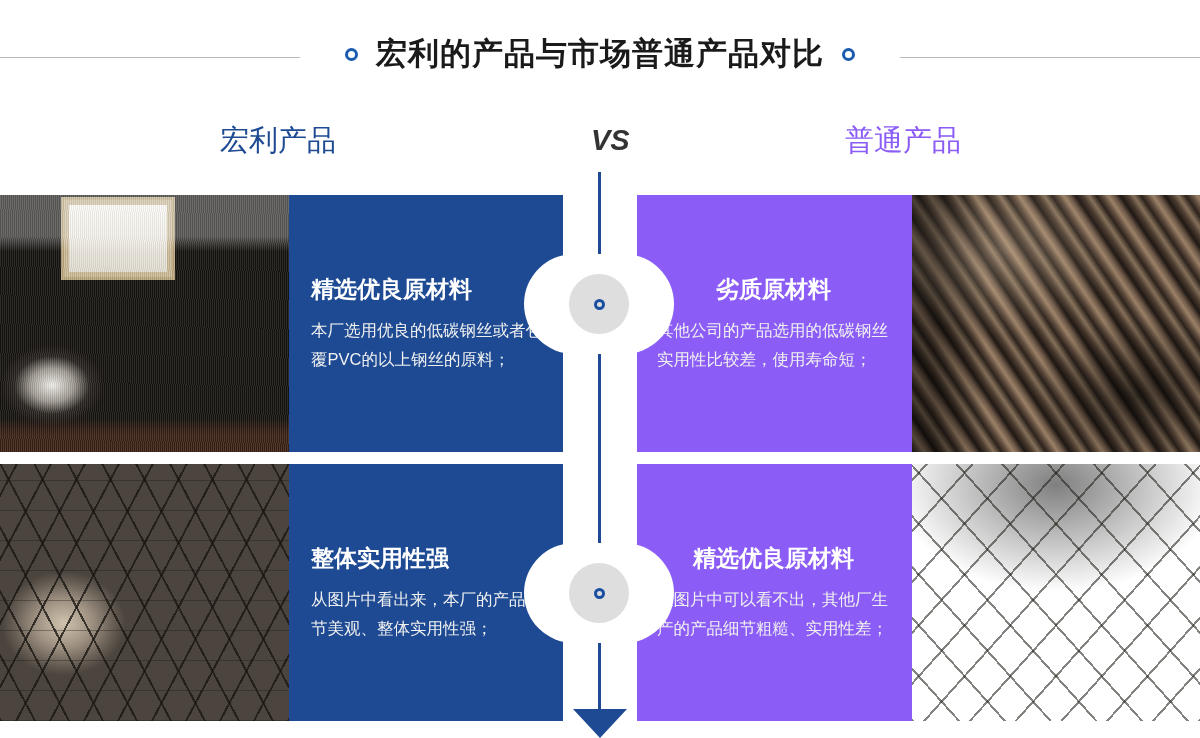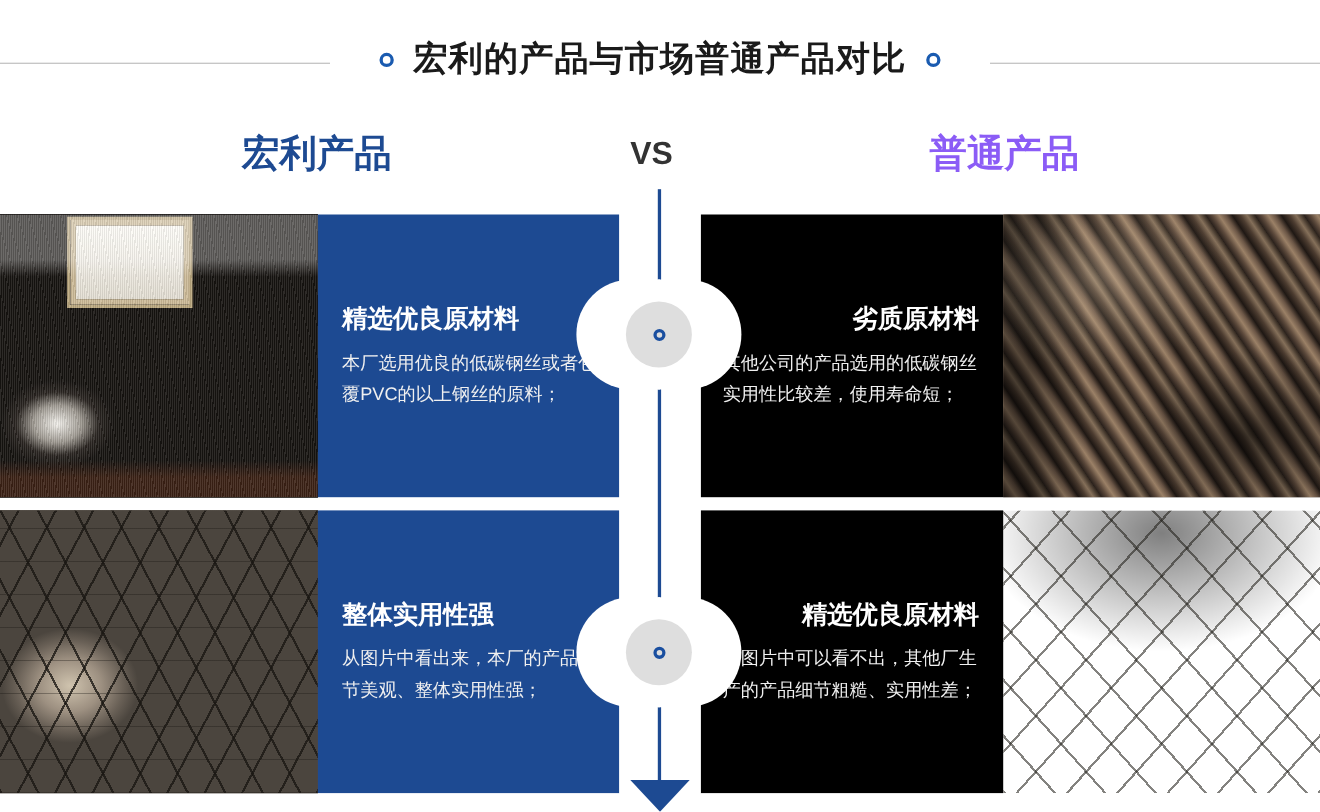--- a/index.html
+++ b/index.html
@@ -29,41 +29,41 @@
     border:3px solid #1a5bb0; background:#fff; flex:0 0 auto;
   }
   .title-text {
     font-size:31px; font-weight:bold; color:#1a1a1a;
     letter-spacing:1px; white-space:nowrap;
   }
 
   
   .col-head {
     position:absolute; top:115px; height:50px;
-    font-size:34px; font-weight:bold; line-height:50px;
+    font-size:29px; font-weight:normal; line-height:50px;
     white-space:nowrap;
   }
   #head-ours   { left:220px;  color:#1d4a92; }
-  #head-vs     { left:573px;  color:#333333; font-size:29px; font-weight:bold; }
+  #head-vs     { left:591px;  color:#333333; font-size:29px; font-style:italic; font-weight:bold; }
   #head-theirs { left:845px;  color:#8b5cf6; }
 
   
   .row { position:absolute; left:0; width:1200px; height:257px; }
   #row-1 { top:175px;margin-top:20px; }
   #row-2 { top:464px; }
 
   .cell { position:absolute; top:0; height:257px; overflow:hidden; }
   .cell-img   { background-size:cover; background-position:center; }
   .cell-panel { display:flex; flex-direction:column; justify-content:center; }
 
   
   .c-img-left   { left:0px;   width:289px; }
   .c-pan-left   { left:289px; width:274px; background:#1d4a92; padding:0 20px 0 22px; }
   
-  .c-pan-right  { left:637px; width:275px; background:#000000; padding:0 22px 0 20px; text-align:right; }
+  .c-pan-right  { left:637px; width:275px; background:#8b5cf6; padding:0 22px 0 20px; text-align:right;align-items:center; }
   .c-img-right  { left:912px; width:288px; }
 
   .cell-title {
     font-size:23px; font-weight:bold; color:#ffffff;
     margin-bottom:11px; white-space:nowrap;
   }
   .cell-body {
     font-size:16.5px; color:#f0f0f0; line-height:1.72;
   }
   .c-pan-right .cell-body { text-align:left; }

